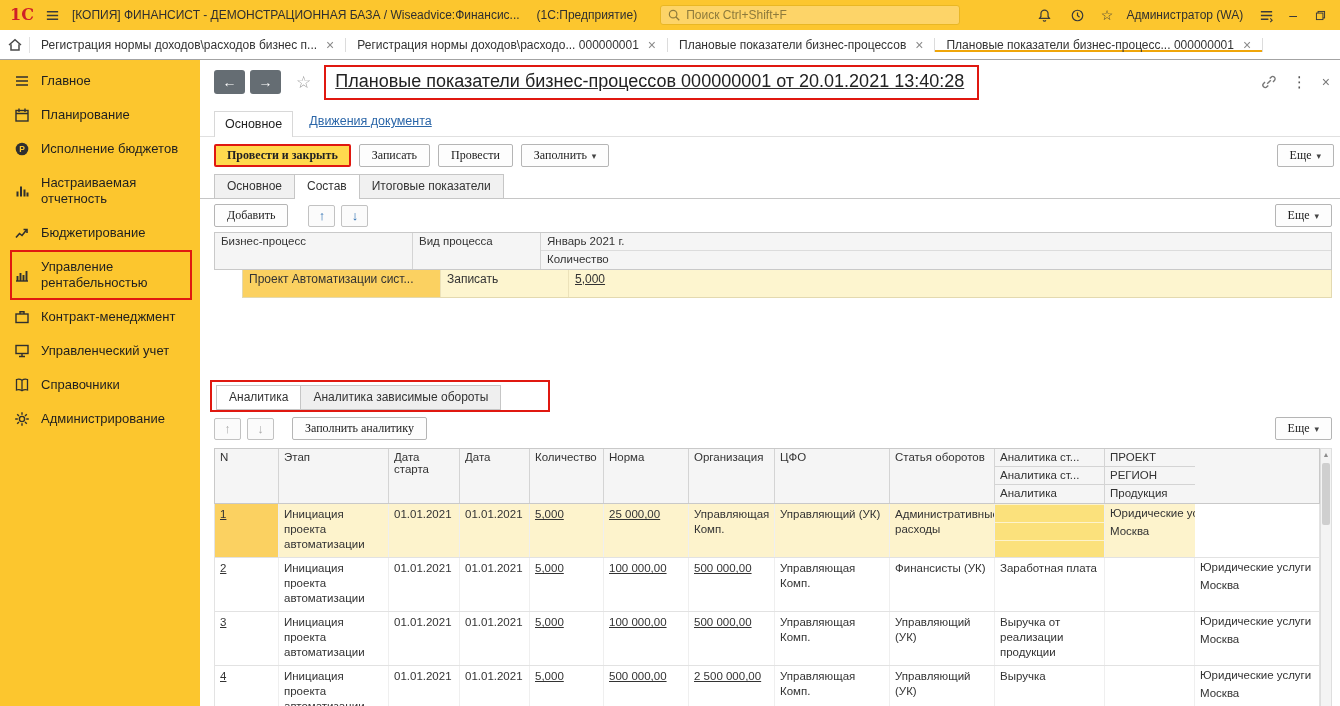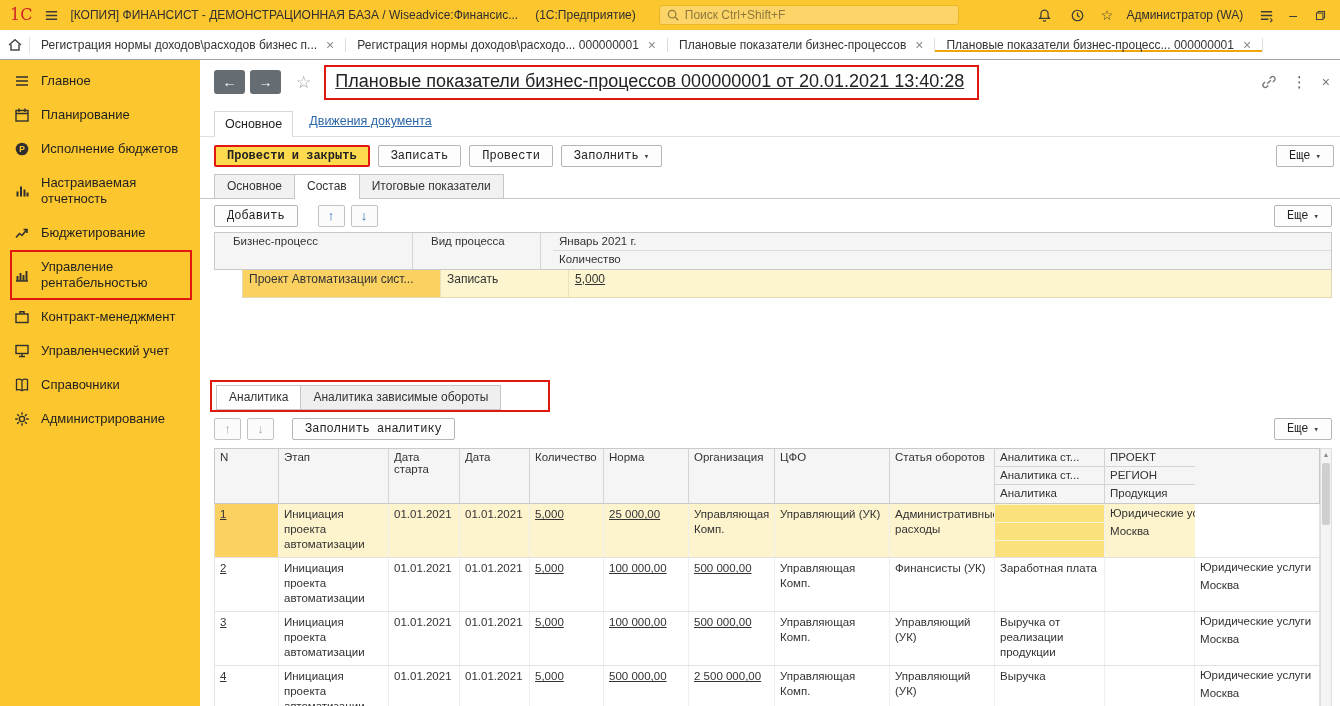--- a/index.html
+++ b/index.html
@@ -2,21 +2,21 @@
 <html lang="ru"><head>
 <meta charset="utf-8">
 <style>
   * { margin:0; padding:0; box-sizing:border-box; }
   html,body { width:1340px; height:706px; overflow:hidden; }
   body { font-family:"Liberation Sans", sans-serif; font-size:12px; color:#333; background:#fff; }
   .app { position:absolute; left:0; top:0; width:1340px; height:706px; overflow:hidden; }
 
   
   .topbar { height:30px; background:#fcc62e; display:flex; align-items:center; padding:0 10px; gap:9px; }
-  .logo { color:#cf2027; font-weight:normal; font-size:16px; font-family:"DejaVu Serif", serif; line-height:1; }
+  .logo { color:#cf2027; font-weight:bold; font-size:16px; font-family:"DejaVu Serif", serif; line-height:1; }
   .tb-icon { display:flex; align-items:center; justify-content:center; width:20px; height:20px; cursor:pointer; }
   .tb-title { font-size:12px; color:#2f2f2f; white-space:nowrap; }
   .tb-app { font-size:12px; color:#2f2f2f; white-space:nowrap; margin-left:8px; }
   .search { margin-left:14px; display:flex; align-items:center; gap:5px; width:300px; height:20px;
             background:#fdd468; border:1px solid #e9b724; border-radius:3px; padding:0 6px; }
   .search input { flex:1; border:none; outline:none; background:transparent; font-size:12px; color:#333;
                   font-family:"Liberation Sans", sans-serif; }
   .search input::placeholder { color:#8d7a3c; opacity:1; }
   .tb-right { margin-left:auto; display:flex; align-items:center; gap:13px; }
   .tb-user { font-size:12px; color:#2f2f2f; white-space:nowrap; }
@@ -53,42 +53,42 @@
   .kebab { font-size:15px; color:#555; cursor:pointer; }
   .small-close { font-size:14px; color:#777; cursor:pointer; }
 
   .nav-tabs { height:33px; display:flex; align-items:flex-end; gap:16px; padding:0 14px; border-bottom:1px solid #e0e0e0; }
   .nav-tab-active { padding:5px 10px 6px; border:1px solid #d8d8d8; border-bottom:none; background:#fff;
                     font-size:12.5px; color:#222; margin-bottom:-1px; cursor:pointer; }
   .nav-tab-link { color:#2b66a8; text-decoration:underline; font-size:12.5px; padding-bottom:8px; cursor:pointer; }
 
   .cmdbar { height:37px; display:flex; align-items:center; gap:8px; padding:0 6px 0 14px; }
   .btn { background:#fdfdfd; border:1px solid #b5b5b5; border-radius:2px; padding:3px 12px; font-size:12px;
-         color:#222; cursor:pointer; font-family:Liberation Mono, monospace; white-space:nowrap; }
+         color:#222; cursor:pointer; font-family:Liberation Serif, serif; white-space:nowrap; }
   .btn-primary { background:#ffd94e; border:2px solid #e01810; font-weight:bold; padding:2px 11px; }
   .caret { font-size:9px; color:#444; margin-left:5px; }
   .push-right { margin-left:auto;text-align:right; }
 
   .sec-tabs { height:25px; display:flex; align-items:flex-end; padding:0 0 0 14px; border-bottom:1px solid #c6c6c6; }
   .sec-tab { padding:4px 12px 5px; border:1px solid #c6c6c6; border-bottom:none; background:#f1f1f1;
              font-size:12px; margin-right:-1px; cursor:pointer; position:relative; }
   .sec-tab.active { background:#fff; z-index:2; }
   .sec-tab.active::after { content:""; position:absolute; left:0; right:0; bottom:-1px; height:1px; background:#fff; }
 
   .tb { height:33px; display:flex; align-items:center; gap:6px; padding:0 8px 0 14px; }
   .icon-btn { width:27px; height:22px; border:1px solid #c2c2c2; background:#fbfbfb; border-radius:2px;
               font-size:13px; cursor:pointer; }
   .arrow-blue { color:#1f66ad; font-weight:bold; }
   .arrow-gray { color:#aaa; }
 
   
   .t1 { margin:0 8px 0 14px; }
   .t1-head { display:grid; grid-template-columns:198px 128px 1fr; grid-template-rows:18px 18px;
              border:1px solid #c9c9c9; background:#f5f5f5; font-size:11.5px; color:#333; }
-  .t1-head .hc { padding:2px 6px; border-right:1px solid #d4d4d4; overflow:hidden; white-space:nowrap;margin-left:12px; }
+  .t1-head .hc { padding:2px 6px; border-right:1px solid #d4d4d4; overflow:hidden; white-space:nowrap; }
   .t1-head .c1 { grid-row:1/3; } .t1-head .c2 { grid-row:1/3; }
   .t1-head .c3 { grid-row:1; border-bottom:1px solid #dcdcdc; border-right:none; }
   .t1-head .c4 { grid-row:2; grid-column:3; border-right:none; }
   .t1-row { display:grid; grid-template-columns:198px 128px 1fr; height:28px;
             border:1px solid #e3d9b0; border-top:none; font-size:12px;margin-left:28px; }
   .t1-row .td { padding:2px 6px; background:#fdf5cf; border-right:1px solid #ece2ba; overflow:hidden; white-space:nowrap; }
   .t1-row .td:last-child { border-right:none; }
   .t1-row .cell-active { background:#fbd161; }
   .num { text-align:left;text-decoration:underline; }
   .t1-empty { height:80px; }

